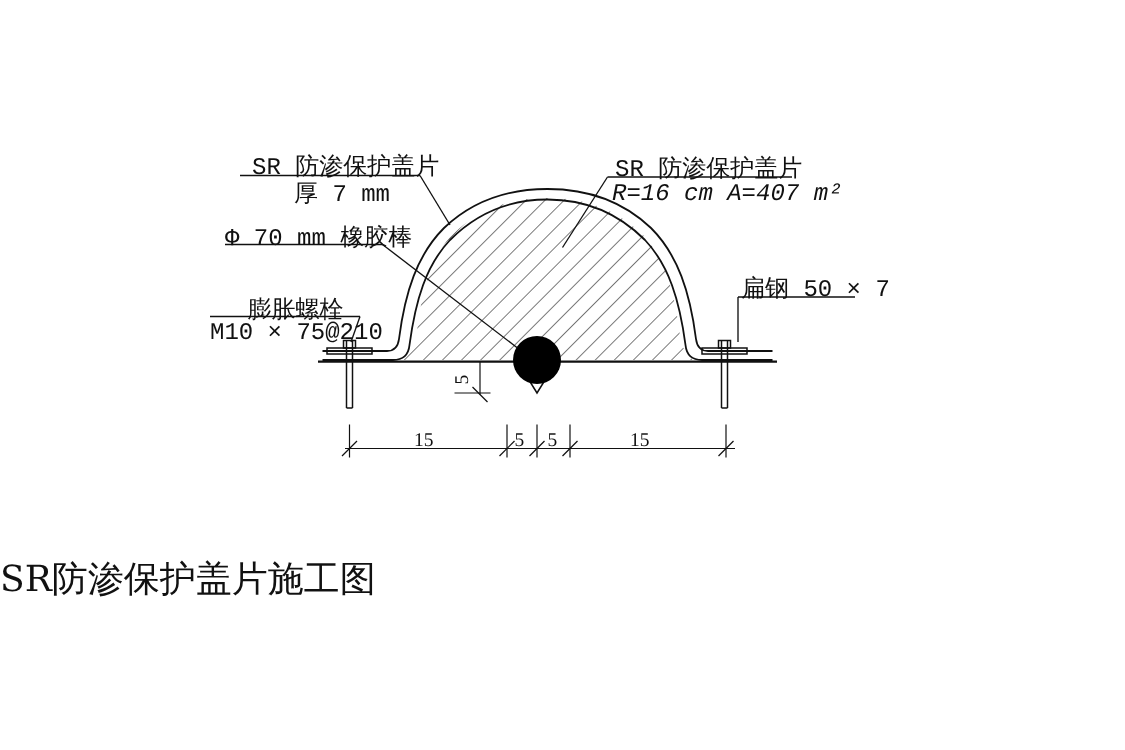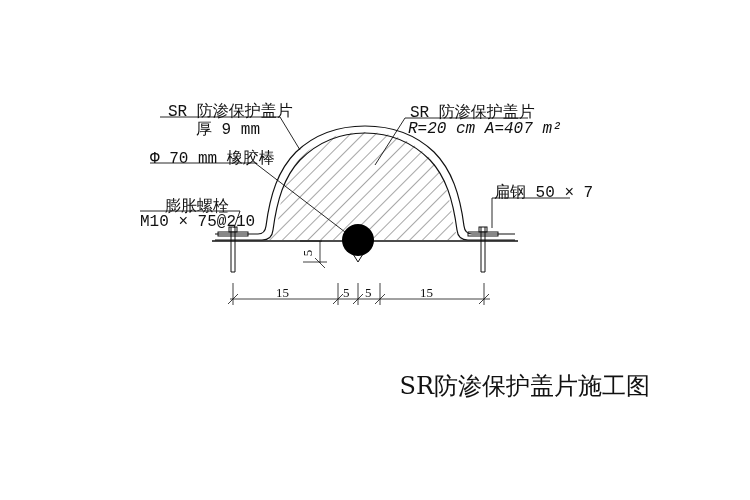--- a/index.html
+++ b/index.html
@@ -1,18 +1,18 @@
 <!DOCTYPE html>
 <html><head>
 <meta charset="utf-8">
 <style>
   html, body { margin: 0; padding: 0; background: #ffffff; }
   body { width: 750px; height: 500px; position: relative; overflow: hidden; font-family: "DejaVu Serif", "Liberation Serif", serif; }
   .lbl { position: absolute; font-size: 16px; color: #111; white-space: nowrap; font-family: Liberation Mono, monospace; }
-  .title { position: absolute; left: 0; width: 650px; top: 370px; text-align: right; font-size: 24px; color: #111; font-family: "DejaVu Serif", "Liberation Serif", serif; letter-spacing: 0px; }
+  .title { position: absolute; left: 0; width: 650px; top: 370px; text-align: left; font-size: 24px; color: #111; font-family: "DejaVu Serif", "Liberation Serif", serif; letter-spacing: 0px; }
   svg { position: absolute; left: 0; top: 0; }
   .dim { position: absolute; font-size: 13px; font-family: "Liberation Serif", serif; color: #111; }
 </style>
 </head>
 <body>
 
 <svg width="750" height="500" viewBox="0 0 750 500">
   <defs>
     <pattern id="hatch" patternUnits="userSpaceOnUse" width="9" height="9" patternTransform="rotate(45)">
       <line x1="0" y1="0" x2="0" y2="9" stroke="#222" stroke-width="0.8"></line>
@@ -76,26 +76,26 @@
     <line x1="484" y1="283" x2="484" y2="305"></line>
     <line x1="228" y1="304" x2="238" y2="294"></line>
     <line x1="333" y1="304" x2="343" y2="294"></line>
     <line x1="353" y1="304" x2="363" y2="294"></line>
     <line x1="375" y1="304" x2="385" y2="294"></line>
     <line x1="479" y1="304" x2="489" y2="294"></line>
   </g>
 </svg>
 
 <div class="lbl" style="left:168px; top:101px;">SR 防渗保护盖片</div>
-<div class="lbl" style="left:196px; top:119px;">厚 9 mm</div>
+<div class="lbl" style="left:196px; top:119px;">厚 7 mm</div>
 <div class="lbl" style="left:150px; top:148px;">Φ 70 mm 橡胶棒</div>
 <div class="lbl" style="left:165px; top:196px;">膨胀螺栓</div>
 <div class="lbl" style="left:140px; top:213px;">M10 × 75@210</div>
 <div class="lbl" style="left:410px; top:102px;">SR 防渗保护盖片</div>
-<div class="lbl" style="left:408px; top:120px; font-style: italic;">R=20 cm  A=407 m²</div>
+<div class="lbl" style="left:408px; top:120px; font-style: italic;">R=16 cm  A=407 m²</div>
 <div class="lbl" style="left:494px; top:182px;">扁钢 50 × 7</div>
 
 <div class="dim" style="left:276px; top:285px;">15</div>
 <div class="dim" style="left:343px; top:285px;">5</div>
 <div class="dim" style="left:365px; top:285px;">5</div>
 <div class="dim" style="left:420px; top:285px;">15</div>
 <div class="dim" style="left:305px; top:245px; transform: rotate(-90deg);">5</div>
 
 <div class="title">SR防渗保护盖片施工图</div>
 

